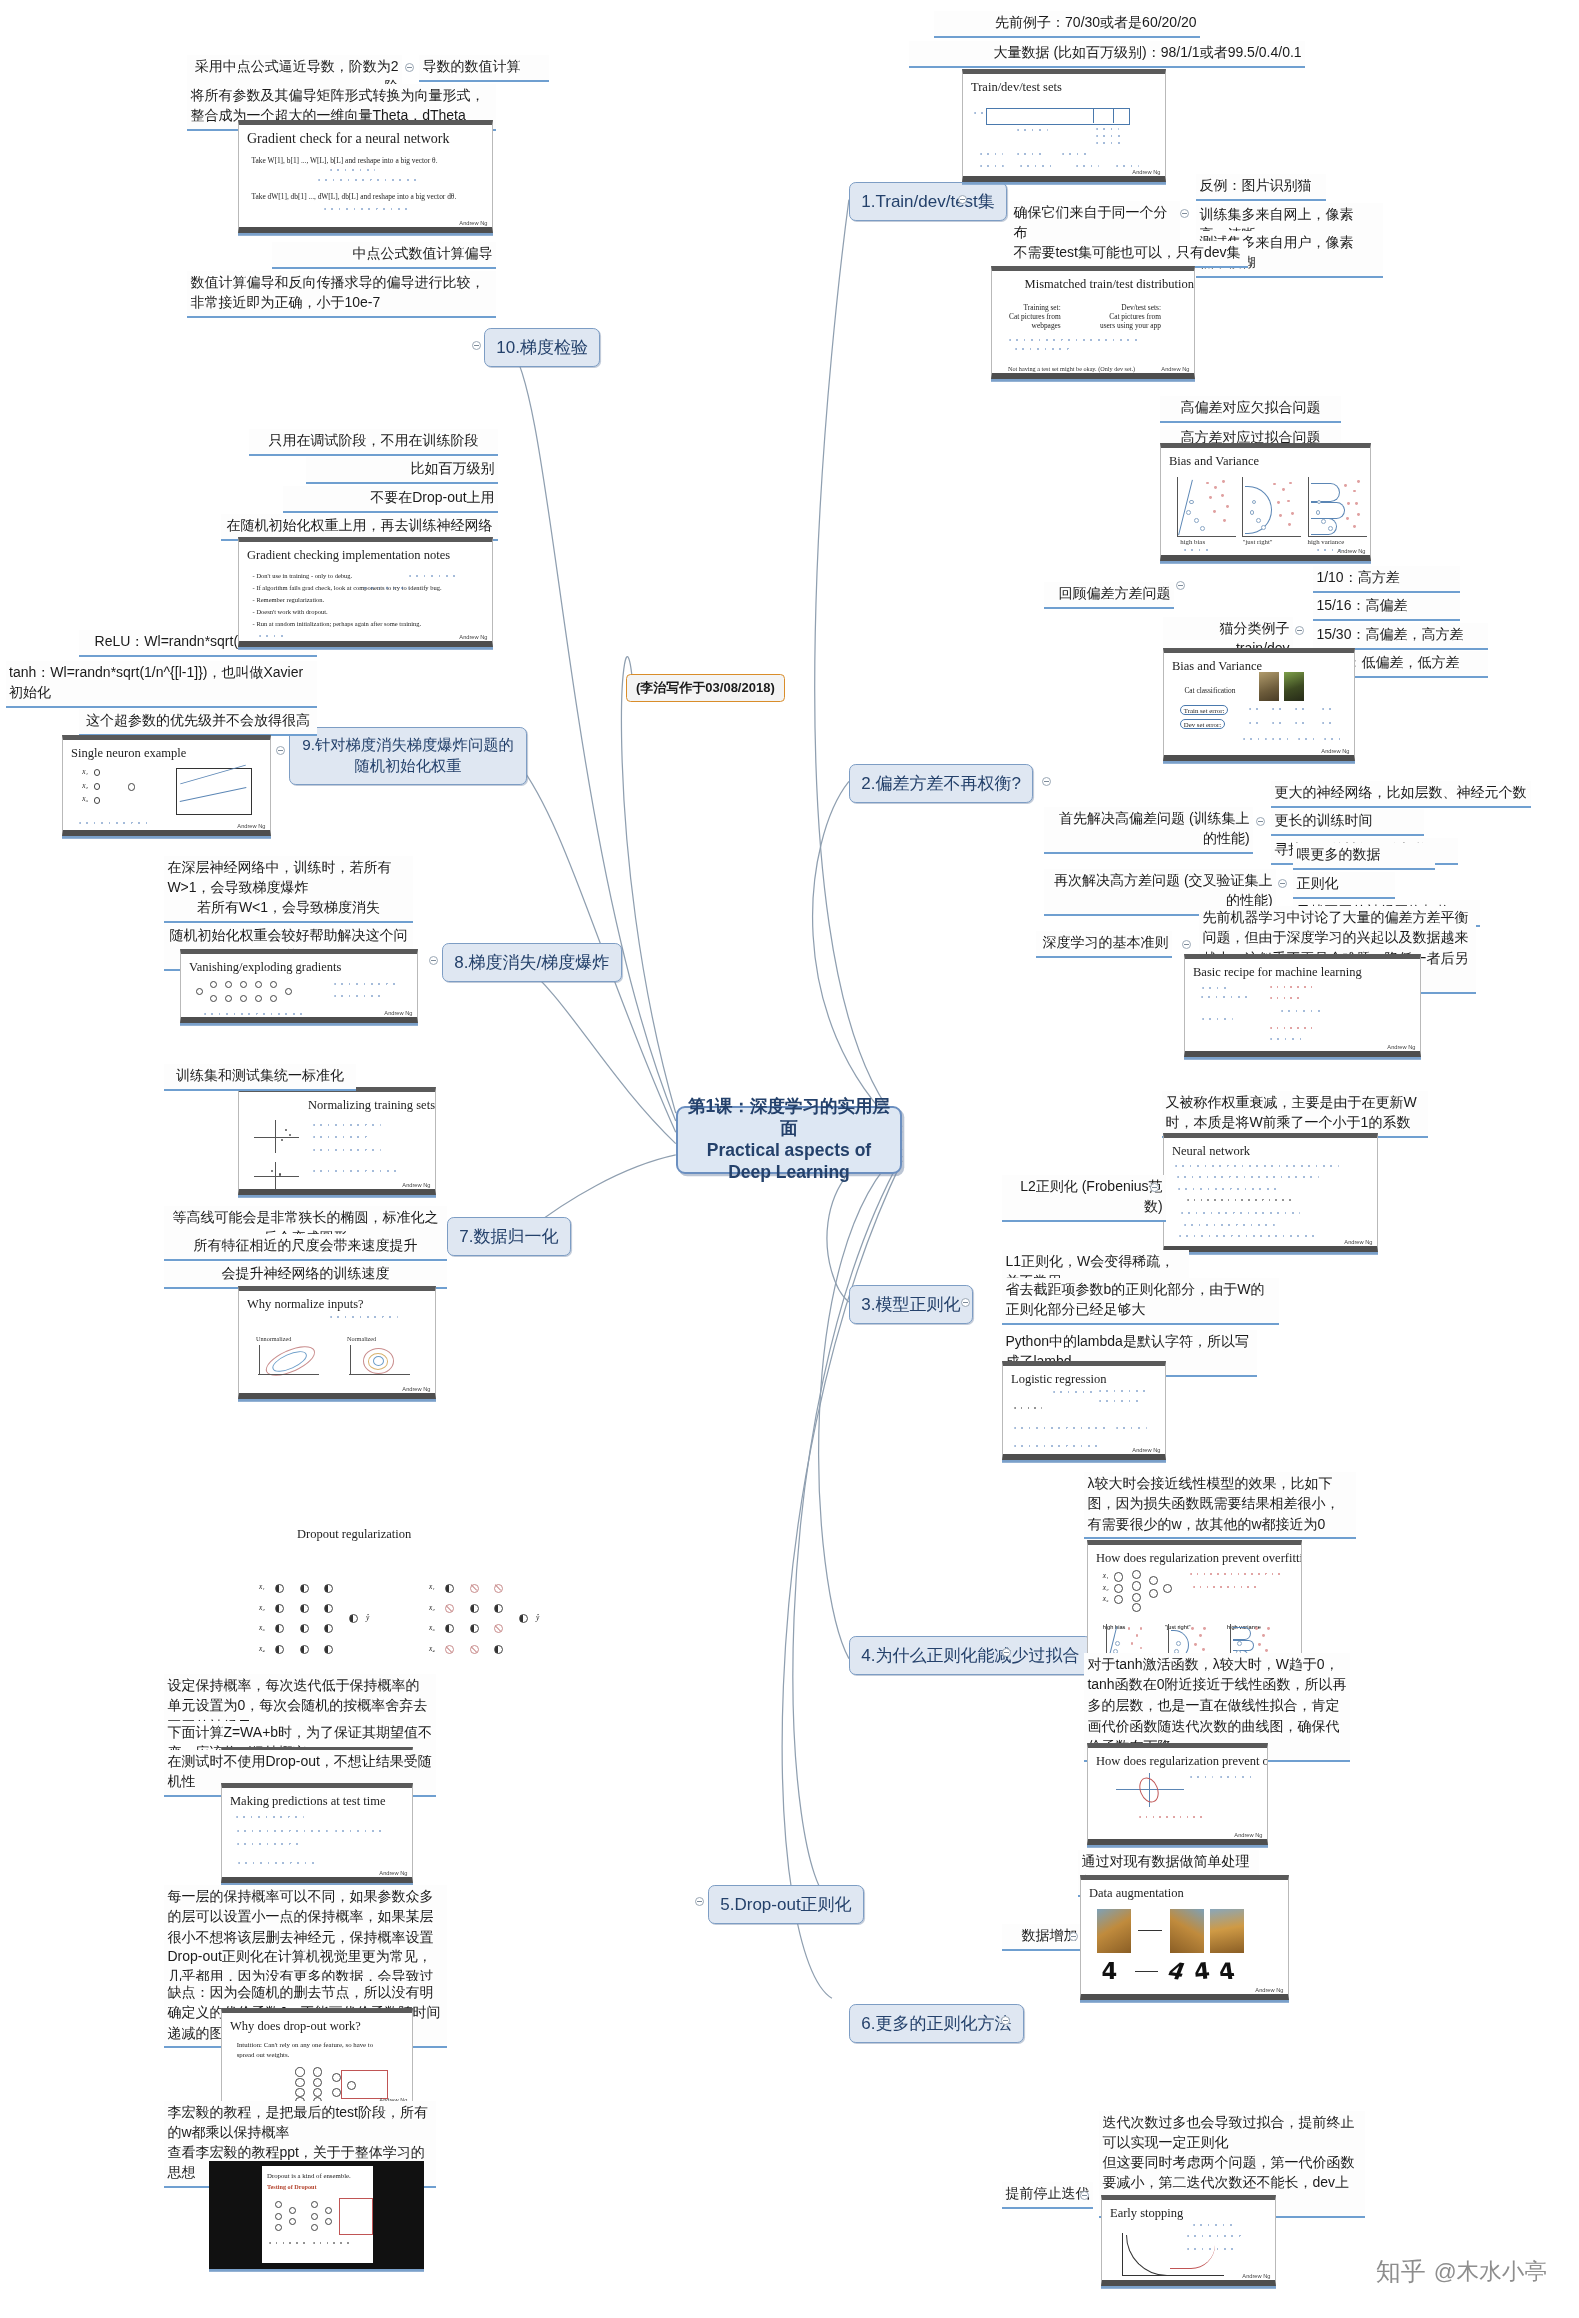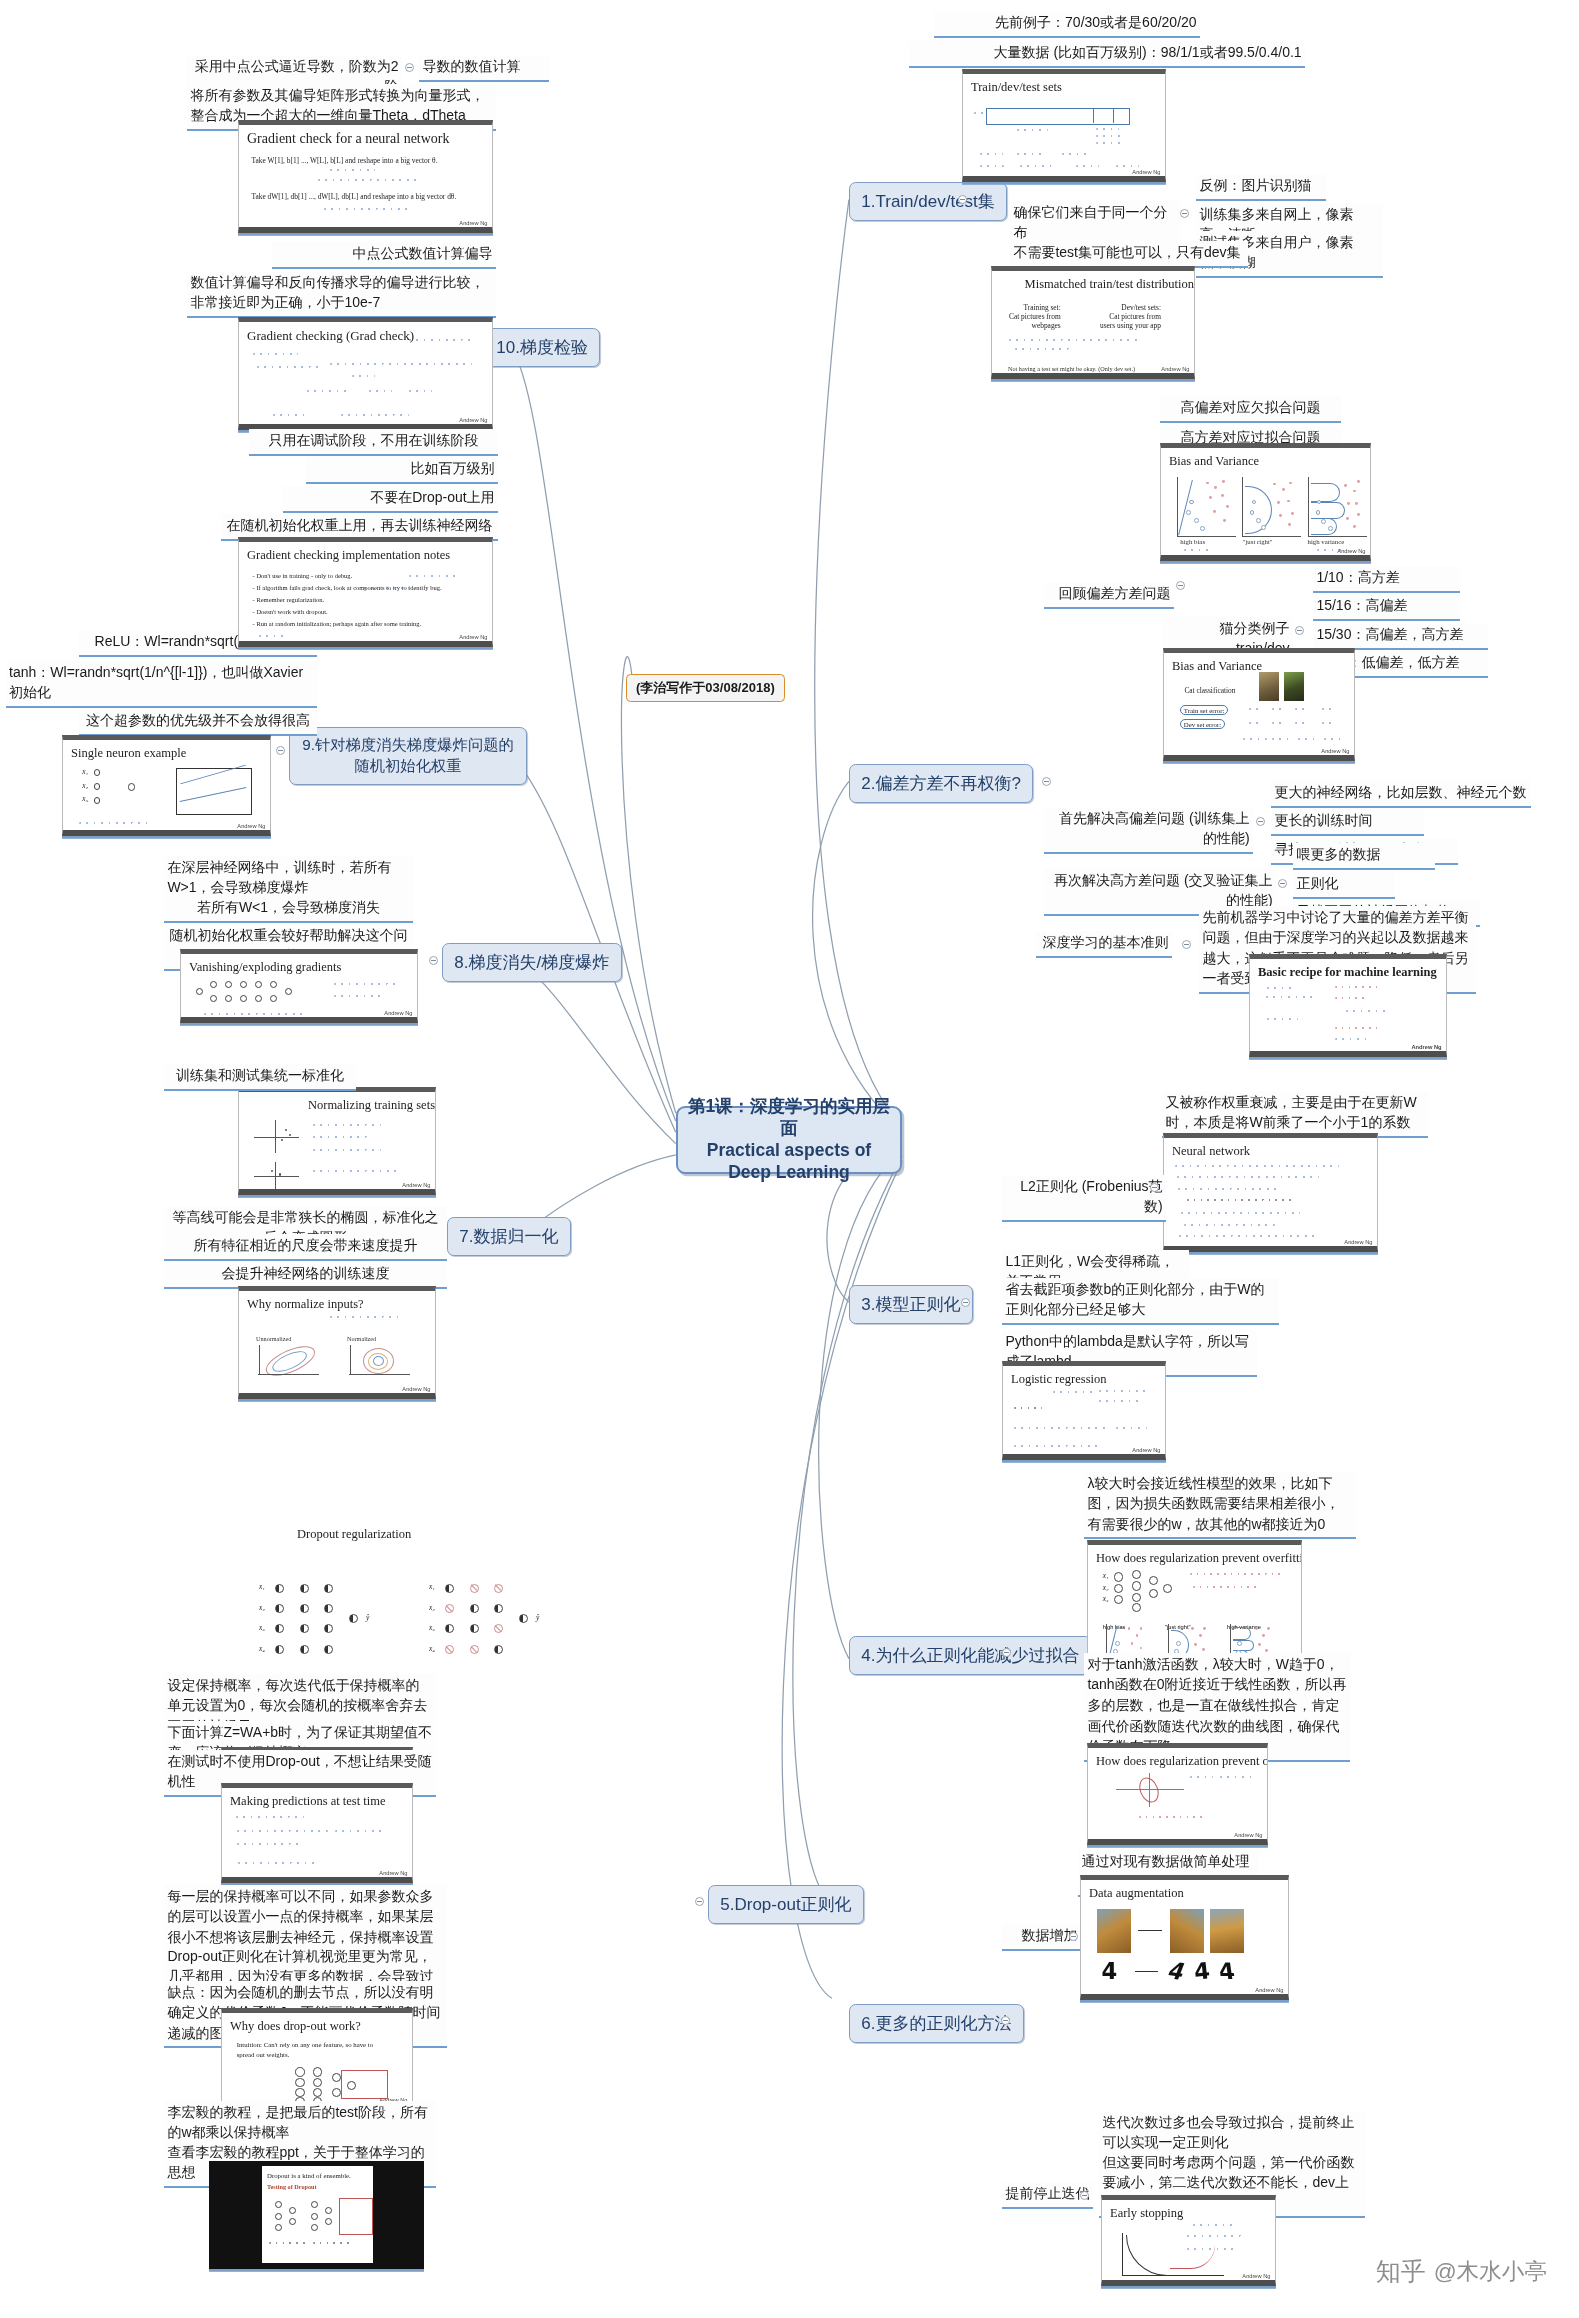--- a/index.html
+++ b/index.html
@@ -336,21 +336,21 @@
   <div class="node r" style="left:1044px;top:869px;width:232px;">再次解决高方差问题 (交叉验证集上的性能)</div>
   <div class="toggle" style="left:1278px;top:879px;"></div>
   <div class="node l" style="left:1293px;top:843px;width:142px;">喂更多的数据</div>
   <div class="node l" style="left:1293px;top:872px;width:102px;">正则化</div>
   <div class="node l" style="left:1293px;top:900px;width:187px;">寻找不同的神经网络架构</div>
 
   <div class="node r" style="left:1036px;top:931px;width:136px;">深度学习的基本准则</div>
   <div class="toggle" style="left:1182px;top:940px;"></div>
   <div class="node l" style="left:1199px;top:906px;width:277px;">先前机器学习中讨论了大量的偏差方差平衡问题，但由于深度学习的兴起以及数据越来越大，这似乎不再是个难题，降低一者后另一者受到的影响并不大</div>
 
-  <div class="slide" style="left:1249px;top:954px;width:198px;height:103px;font-weight:bold;">
+  <div class="slide" style="left:1184px;top:954px;width:237px;height:103px;">
     <div class="ttl">Basic recipe for machine learning</div>
     <div class="scribble" style="left:17px;top:28px;width:27px;"></div>
     <div class="scribble red" style="left:85px;top:27px;width:45px;"></div>
     <div class="scribble" style="left:16px;top:37px;width:51px;"></div>
     <div class="scribble red" style="left:85px;top:38px;width:33px;"></div>
     <div class="scribble" style="left:96px;top:51px;width:40px;"></div>
     <div class="scribble" style="left:17px;top:59px;width:31px;"></div>
     <div class="scribble red" style="left:85px;top:68px;width:45px;"></div>
     <div class="scribble" style="left:85px;top:79px;width:34px;"></div>
     <div class="ng">Andrew Ng</div>
@@ -768,34 +768,20 @@
     <div class="scribble" style="left:91px;top:44px;width:45px;"></div>
     <div class="scribble" style="left:79px;top:54px;width:102px;"></div>
     <div style="position:absolute;left:12.5px;top:67px;font-family:'Liberation Serif',serif;font-size:7.4px;color:#222;">Take dW[1], db[1] ..., dW[L], db[L] and reshape into a big vector dθ.</div>
     <div class="scribble" style="left:85px;top:83px;width:85px;"></div>
     <div class="ng">Andrew Ng</div>
   </div>
 
   <div class="node r" style="left:272px;top:242px;width:224px;">中点公式数值计算偏导</div>
   <div class="node l" style="left:187px;top:271px;width:309px;">数值计算偏导和反向传播求导的偏导进行比较，非常接近即为正确，小于10e-7</div>
 
-  <div class="slide" style="left:238px;top:317px;width:255px;height:113px;">
-    <div class="ttl" style="font-size:13px;">Gradient checking (Grad check)</div>
-    <div class="scribble" style="left:170px;top:17px;width:62px;"></div>
-    <div class="scribble" style="left:13.6px;top:31px;width:45px;"></div>
-    <div class="scribble" style="left:18px;top:44px;width:62px;"></div>
-    <div class="scribble" style="left:91px;top:41px;width:142px;"></div>
-    <div class="scribble" style="left:113px;top:53px;width:22.6px;"></div>
-    <div class="scribble" style="left:68px;top:68px;width:40px;"></div>
-    <div class="scribble" style="left:130px;top:68px;width:22.6px;"></div>
-    <div class="scribble" style="left:170px;top:68px;width:22.6px;"></div>
-    <div class="scribble" style="left:34px;top:92px;width:34px;"></div>
-    <div class="scribble" style="left:102px;top:92px;width:68px;"></div>
-    <div class="ng">Andrew Ng</div>
-  </div>
 
   <div class="node c" style="left:249px;top:429px;width:249px;">只用在调试阶段，不用在训练阶段</div>
   <div class="node r" style="left:306px;top:457px;width:192px;">比如百万级别</div>
   <div class="node r" style="left:283px;top:486px;width:215px;">不要在Drop-out上用</div>
   <div class="node c" style="left:221px;top:514px;width:277px;">在随机初始化权重上用，再去训练神经网络</div>
 
   <div class="slide" style="left:238px;top:537px;width:255px;height:110px;">
     <div class="ttl" style="font-size:12.5px;">Gradient checking implementation notes</div>
     <div style="position:absolute;left:13.6px;top:28px;width:232px;font-family:'Liberation Serif',serif;font-size:6.5px;color:#222;line-height:1.85;">
       <div>- Don't use in training - only to debug.</div>

